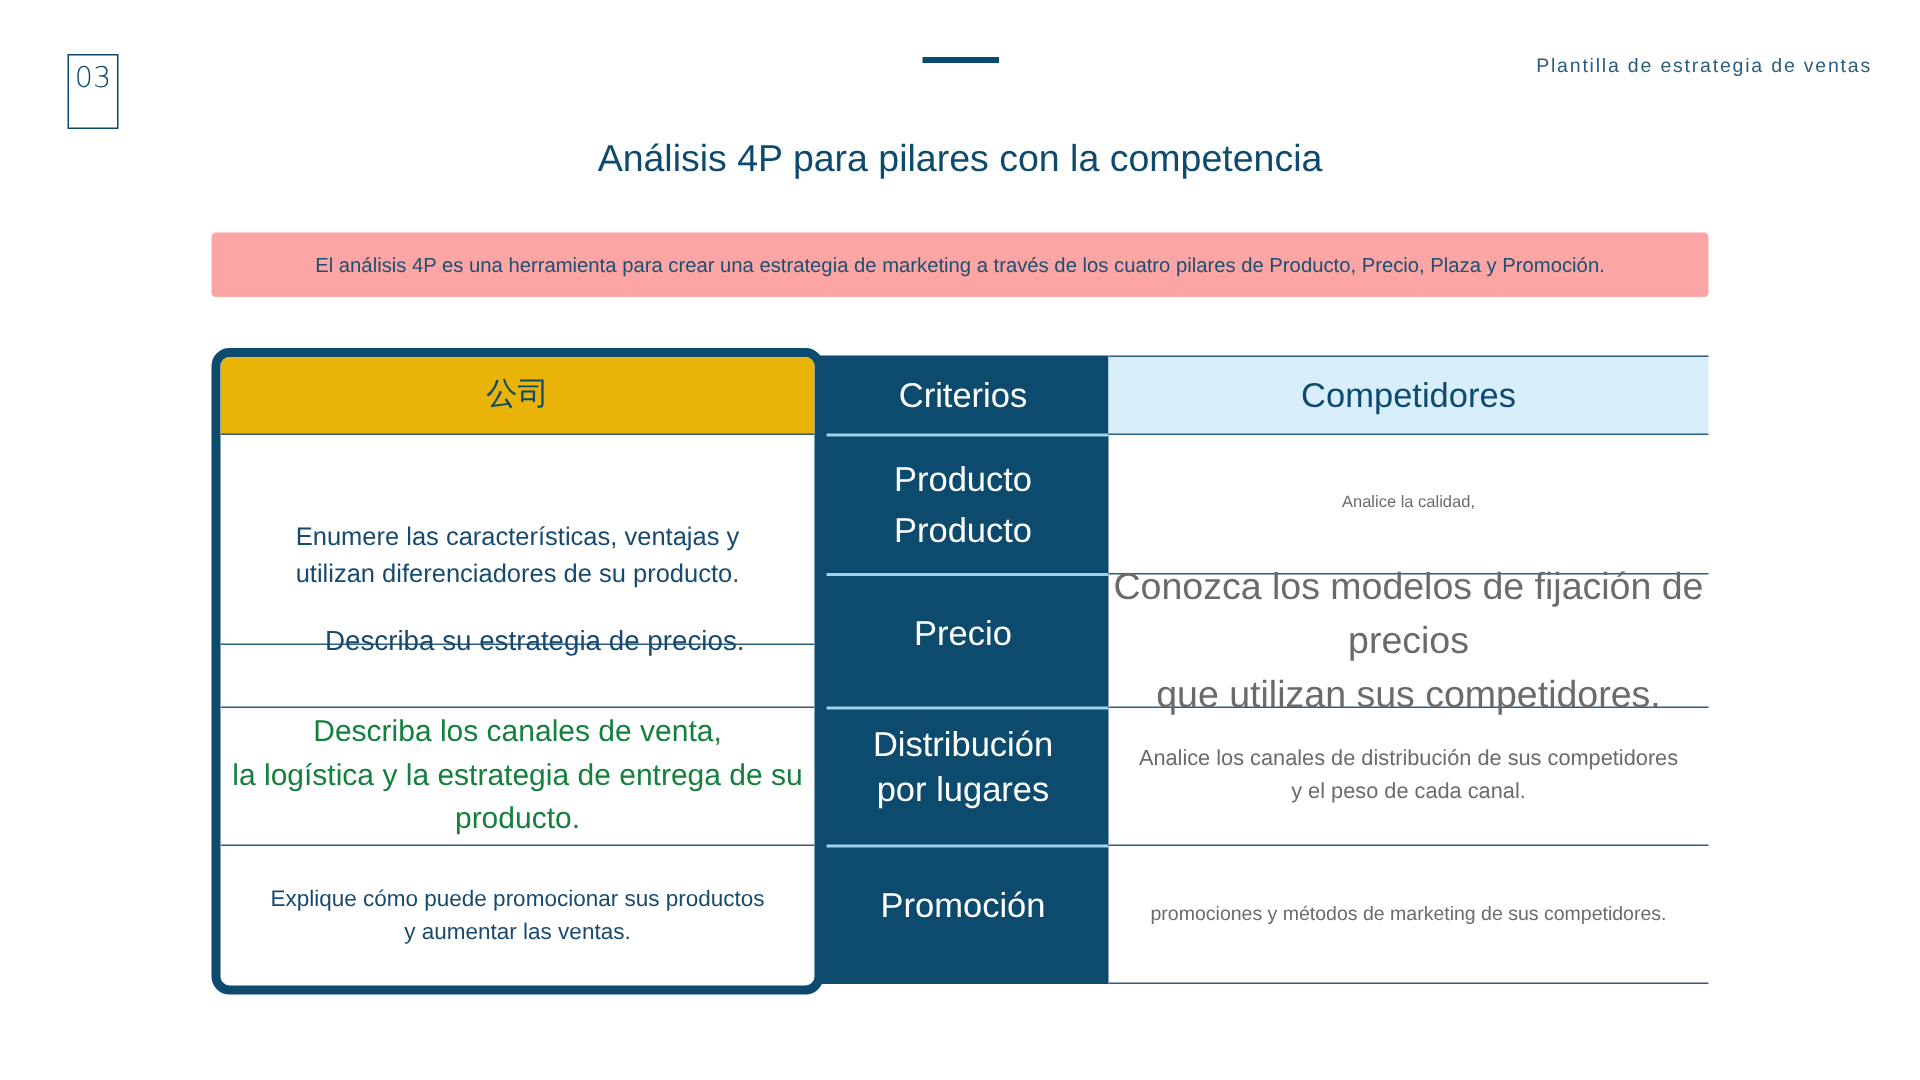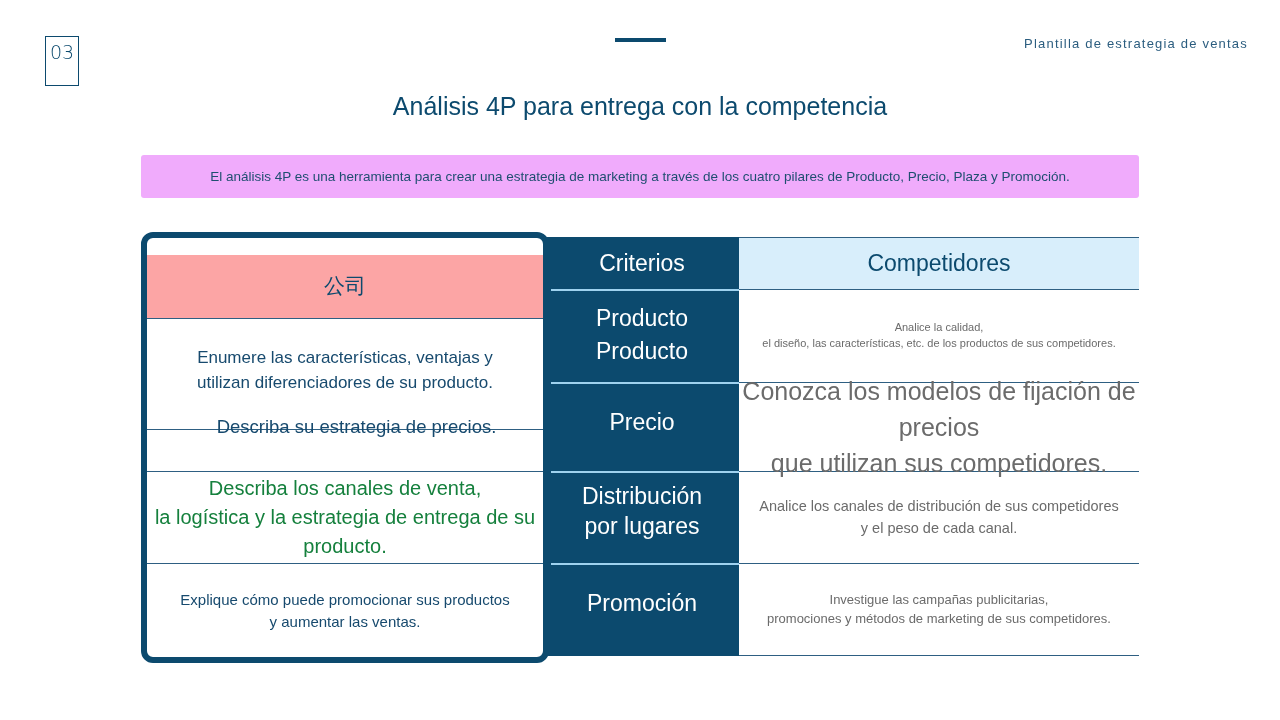--- a/index.html
+++ b/index.html
@@ -24,21 +24,21 @@
   .header-label {
     position: absolute; right: 32px; top: 36px;
     font-size: 13px; letter-spacing: 1.2px; color: #2b5d7f;
   }
   .title {
     position: absolute; left: 0; right: 0; top: 92px; text-align: center;
     font-size: 25px; color: #0c4a6e; font-weight: 500;
   }
   .intro {
     position: absolute; left: 141px; top: 155px; width: 998px; height: 43px;
-    background: #f0abfc; border-radius: 3px;
+    background: #fca5a5; border-radius: 3px;
     display: flex; align-items: center; justify-content: center;
     font-size: 13.5px; color: #1e4e70;
   }
 
   
   .table {
     position: absolute; left: 141px; top: 232px; width: 998px; height: 432px;
   }
   .col { position: absolute; top: 0; }
   .col-company {
@@ -54,30 +54,30 @@
     left: 598px; top: 5px; width: 400px; height: 419px;
   }
 
   .cell {
     position: absolute; left: 0; right: 0;
     display: flex; align-items: center; justify-content: center;
     text-align: center; line-height: 1.45;
   }
 
   
-  .co-head { top: 0; height: 64px; background: #fca5a5; font-size: 21px; color: #0c4a6e; border-bottom: 1.5px solid #2e5f82; margin-top: 17px; }
+  .co-head { top: 0; height: 52px; background: #eab308; font-size: 21px; color: #0c4a6e; border-bottom: 1.5px solid #2e5f82; }
   .co-r1 { top: 52px; height: 118px; font-size: 17px; color: #174a6e; border-bottom: 1.5px solid #2e5f82; margin-top: 22px; }
   .co-r2 { top: 145px; height: 89px; font-size: 18.5px; color: #174a6e; border-bottom: 1.5px solid #2e5f82; padding-left: 23px; }
   .co-r3 { top: 234px; height: 92px; font-size: 20px; color: #15803d; border-bottom: 1.5px solid #2e5f82; }
   .co-r4 { top: 326px; height: 93px; font-size: 15px; color: #174a6e; }
 
   
   .cr-cell { color: #ffffff; align-items: flex-start; padding-top: 23px; }
   .cr-head { top: 0; height: 53px; font-size: 23px; align-items: center; padding-top: 0; }
-  .cr-r1 { top: 53px; height: 93px; font-size: 23px; padding-top: 12px; }
+  .cr-r1 { top: 53px; height: 93px; font-size: 23px; align-items: center; padding-top: 0; }
   .cr-r2 { top: 146px; height: 89px; font-size: 23px; }
   .cr-r3 { top: 235px; height: 80px; font-size: 23px; align-items: center; padding-top: 0; line-height: 1.3; }
   .cr-r4 { top: 327px; height: 92px; font-size: 23px; }
   .cr-sep { position: absolute; left: 6px; right: 0; height: 2px; background: #9fd2ef; }
 
   
   .cp-head { top: 0; height: 53px; background: #d8eefb; font-size: 23px; color: #0c4a6e; border-top: 1.5px solid #2e5f82; border-bottom: 1.5px solid #2e5f82; }
   .cp-r1 { top: 53px; height: 93px; font-size: 11px; color: #6b6b6b; border-bottom: 1.5px solid #2e5f82; }
   .cp-r2 { top: 146px; height: 89px; font-size: 25px; color: #6b6b6b; border-bottom: 1.5px solid #2e5f82; }
   .cp-r3 { top: 235px; height: 92px; font-size: 14.5px; color: #6b6b6b; border-bottom: 1.5px solid #2e5f82; }
@@ -86,21 +86,21 @@
   .ml span { display: block; }
 </style>
 </head>
 <body>
 
 <div class="page">
   <div class="page-num">03</div>
   <div class="accent-bar"></div>
   <div class="header-label">Plantilla de estrategia de ventas</div>
 
-  <h1 class="title">Análisis 4P para entrega con la competencia</h1>
+  <h1 class="title">Análisis 4P para pilares con la competencia</h1>
 
   <div class="intro">
     <span>El análisis 4P es una herramienta para crear una estrategia de marketing a través de los cuatro pilares de Producto, Precio, Plaza y Promoción.</span>
   </div>
 
   <div class="table">
 
     <div class="col col-company">
       <div class="cell co-head">公司</div>
       <div class="cell co-r1 ml">
@@ -156,37 +156,35 @@
             <span>Promoción</span>
           </div>
       </div>
     </div>
 
     <div class="col col-comp">
       <div class="cell cp-head">Competidores</div>
       <div class="cell cp-r1 ml">
         <div>
             <span>Analice la calidad,</span>
-            <span>el diseño, las características, etc. de los productos de sus competidores.</span>
           </div>
       </div>
       <div class="cell cp-r2 ml">
         <div>
             <span>Conozca los modelos de fijación de precios</span>
             <span>que utilizan sus competidores.</span>
           </div>
       </div>
       <div class="cell cp-r3 ml">
         <div>
             <span>Analice los canales de distribución de sus competidores</span>
             <span>y el peso de cada canal.</span>
           </div>
       </div>
       <div class="cell cp-r4 ml">
         <div>
-            <span>Investigue las campañas publicitarias,</span>
             <span>promociones y métodos de marketing de sus competidores.</span>
           </div>
       </div>
     </div>
 
   </div>
 </div>
 
 </body></html>

